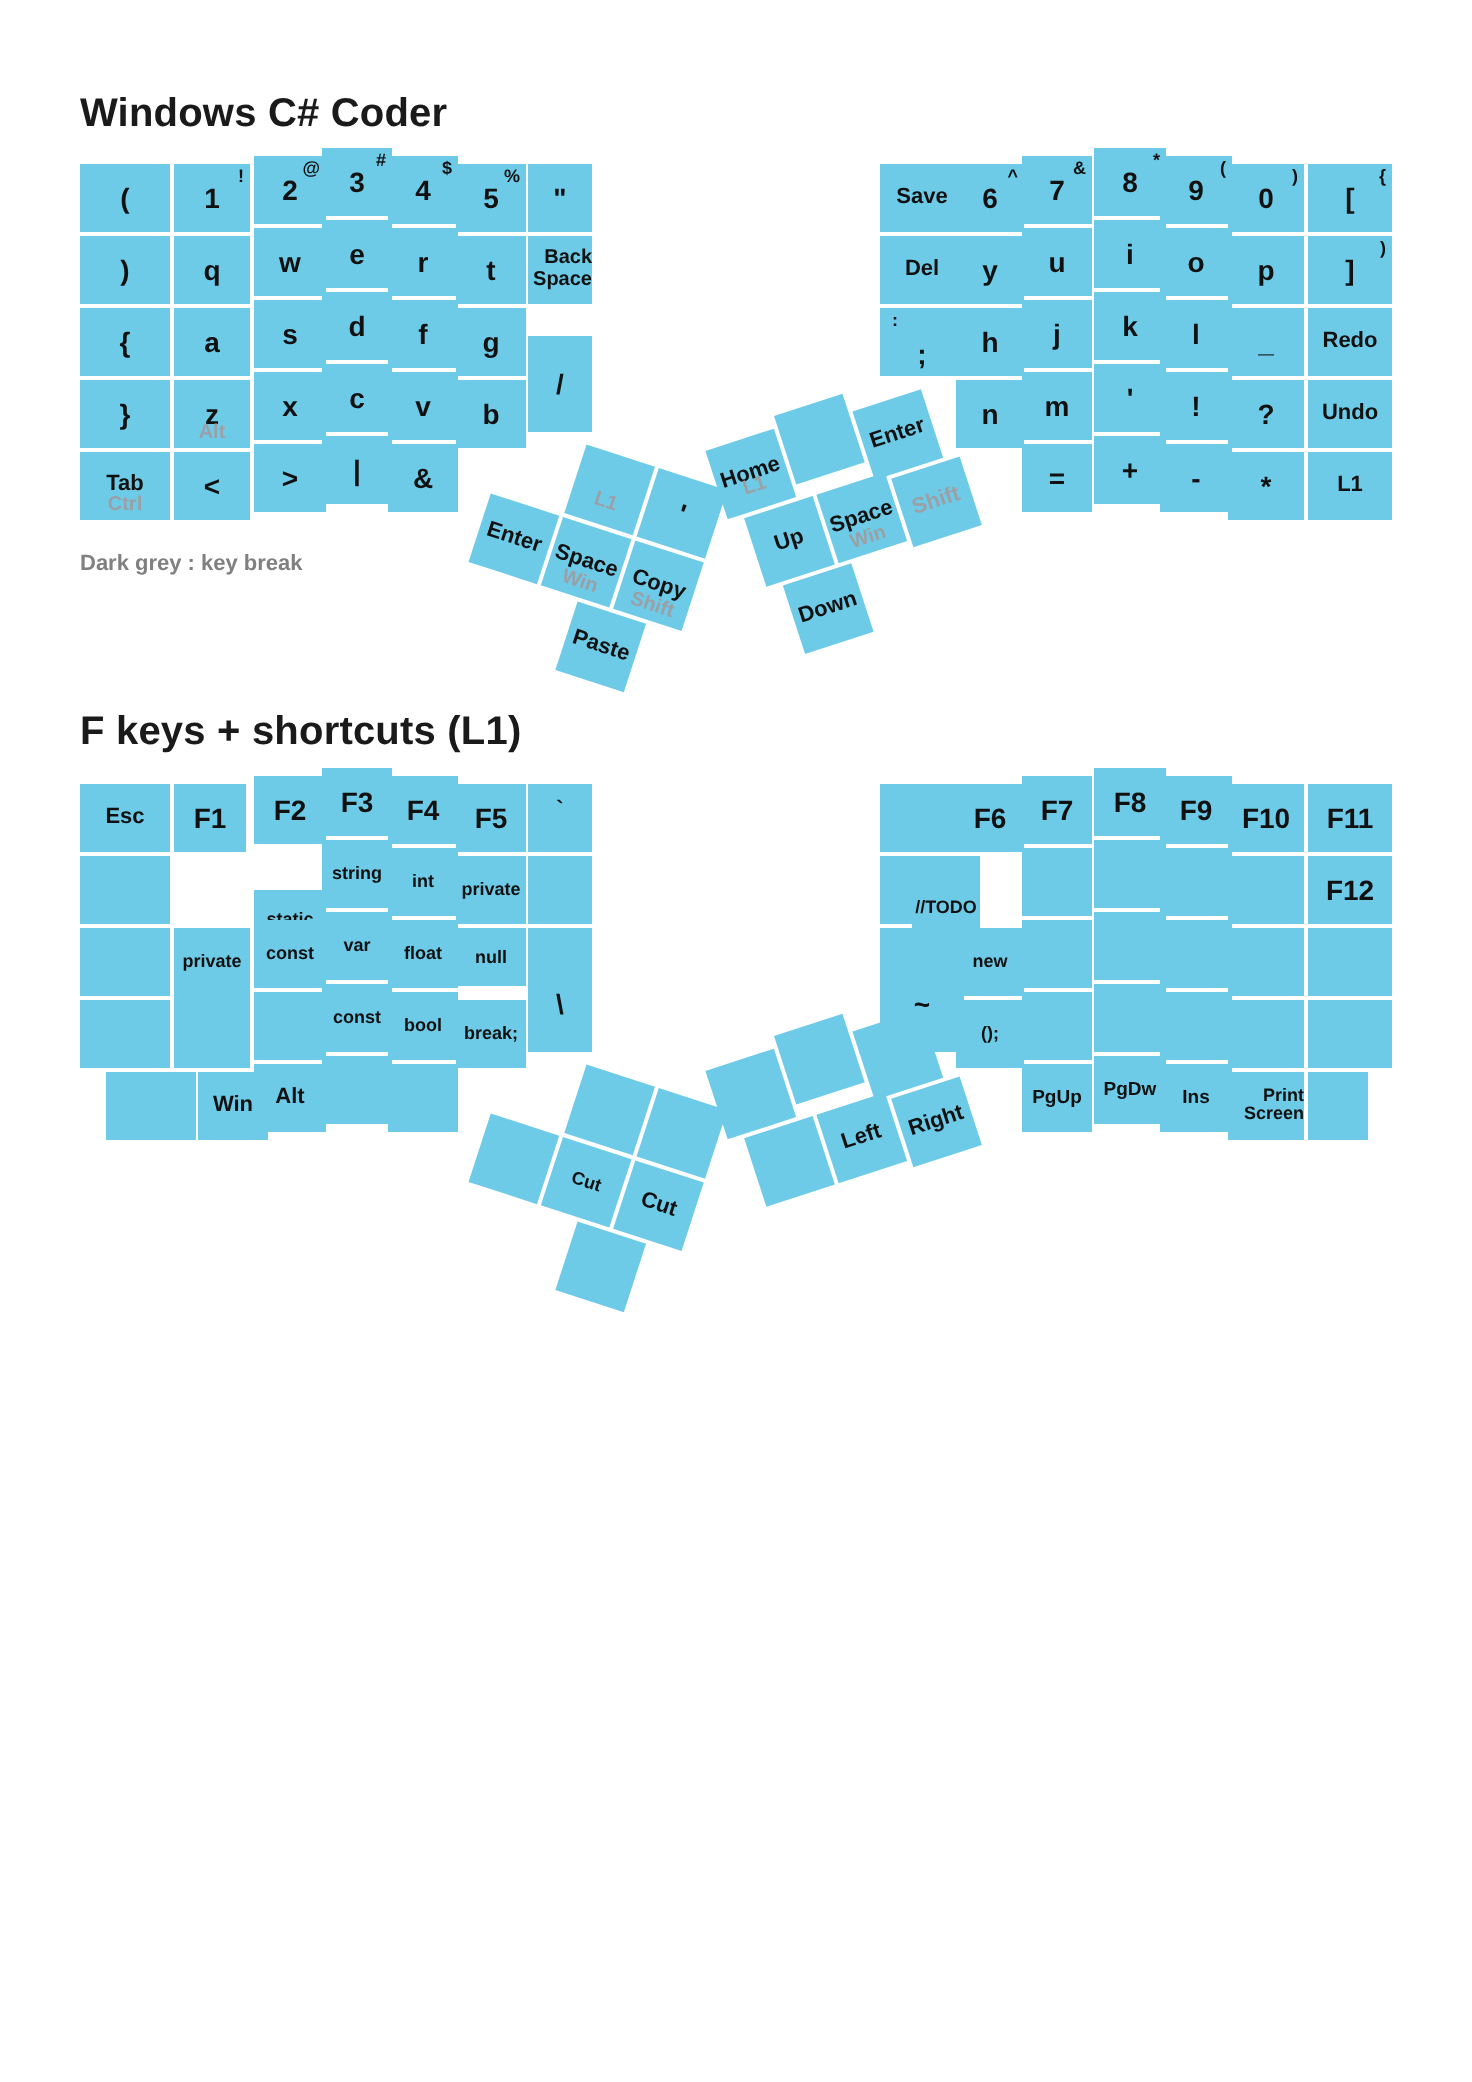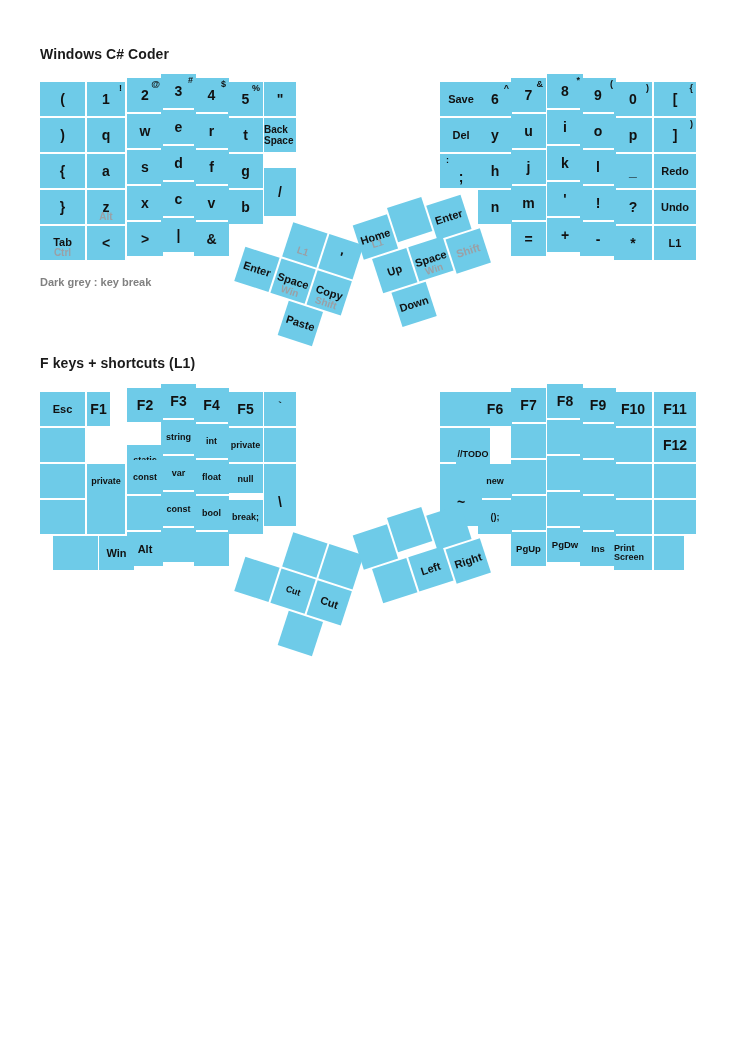--- a/index.html
+++ b/index.html
@@ -10,21 +10,21 @@
   body {
     width: 736px;
     height: 1041px;
     position: relative;
     font-family: "Liberation Sans", sans-serif;
     color: #111111;
     overflow: hidden;
   }
   .layer-title {
     position: absolute;
-    font-size: 14px;
+    font-size: 20px;
     font-weight: bold;
     color: #1a1a1a;
     letter-spacing: 0.1px;
   }
   .note {
     position: absolute;
     font-size: 11px;
     font-weight: bold;
     color: #808080;
   }
@@ -93,21 +93,21 @@
     font-size: 10px;
     font-weight: bold;
     color: #111111;
   }
   
   .lbl.two {
     left: 0;
     right: 0;
     top: 50%;
     transform: translateY(-50%);
-    text-align: left;
+    text-align: right;
     font-size: 10px;
     font-weight: bold;
     line-height: 1.05;
     white-space: normal;
   }
   .lbl.code {
     left: 0;
     right: 0;
     top: 50%;
     transform: translateY(-50%);
@@ -394,21 +394,21 @@
 
 <div class="note" style="left:40px; top:276px;">Dark grey : key break</div>
 
 <div class="layer-title" style="left:40px; top:355px;">F keys + shortcuts (L1)</div>
 
 <div class="kb">
 
   <div class="key" style="left:40px; top:392px; width:45px; height:34px;">
     <span class="lbl main sm">Esc</span>
   </div>
-  <div class="key" style="left:87px; top:392px; width:23px; height:34px;">
+  <div class="key" style="left:87px; top:392px; width:36px; height:34px;">
     <span class="lbl main">F1</span>
   </div>
   <div class="key" style="left:127px; top:388px; width:36px; height:34px;">
     <span class="lbl main">F2</span>
   </div>
   <div class="key" style="left:161px; top:384px; width:35px; height:34px;">
     <span class="lbl main">F3</span>
   </div>
   <div class="key" style="left:194px; top:388px; width:35px; height:34px;">
     <span class="lbl main">F4</span>

